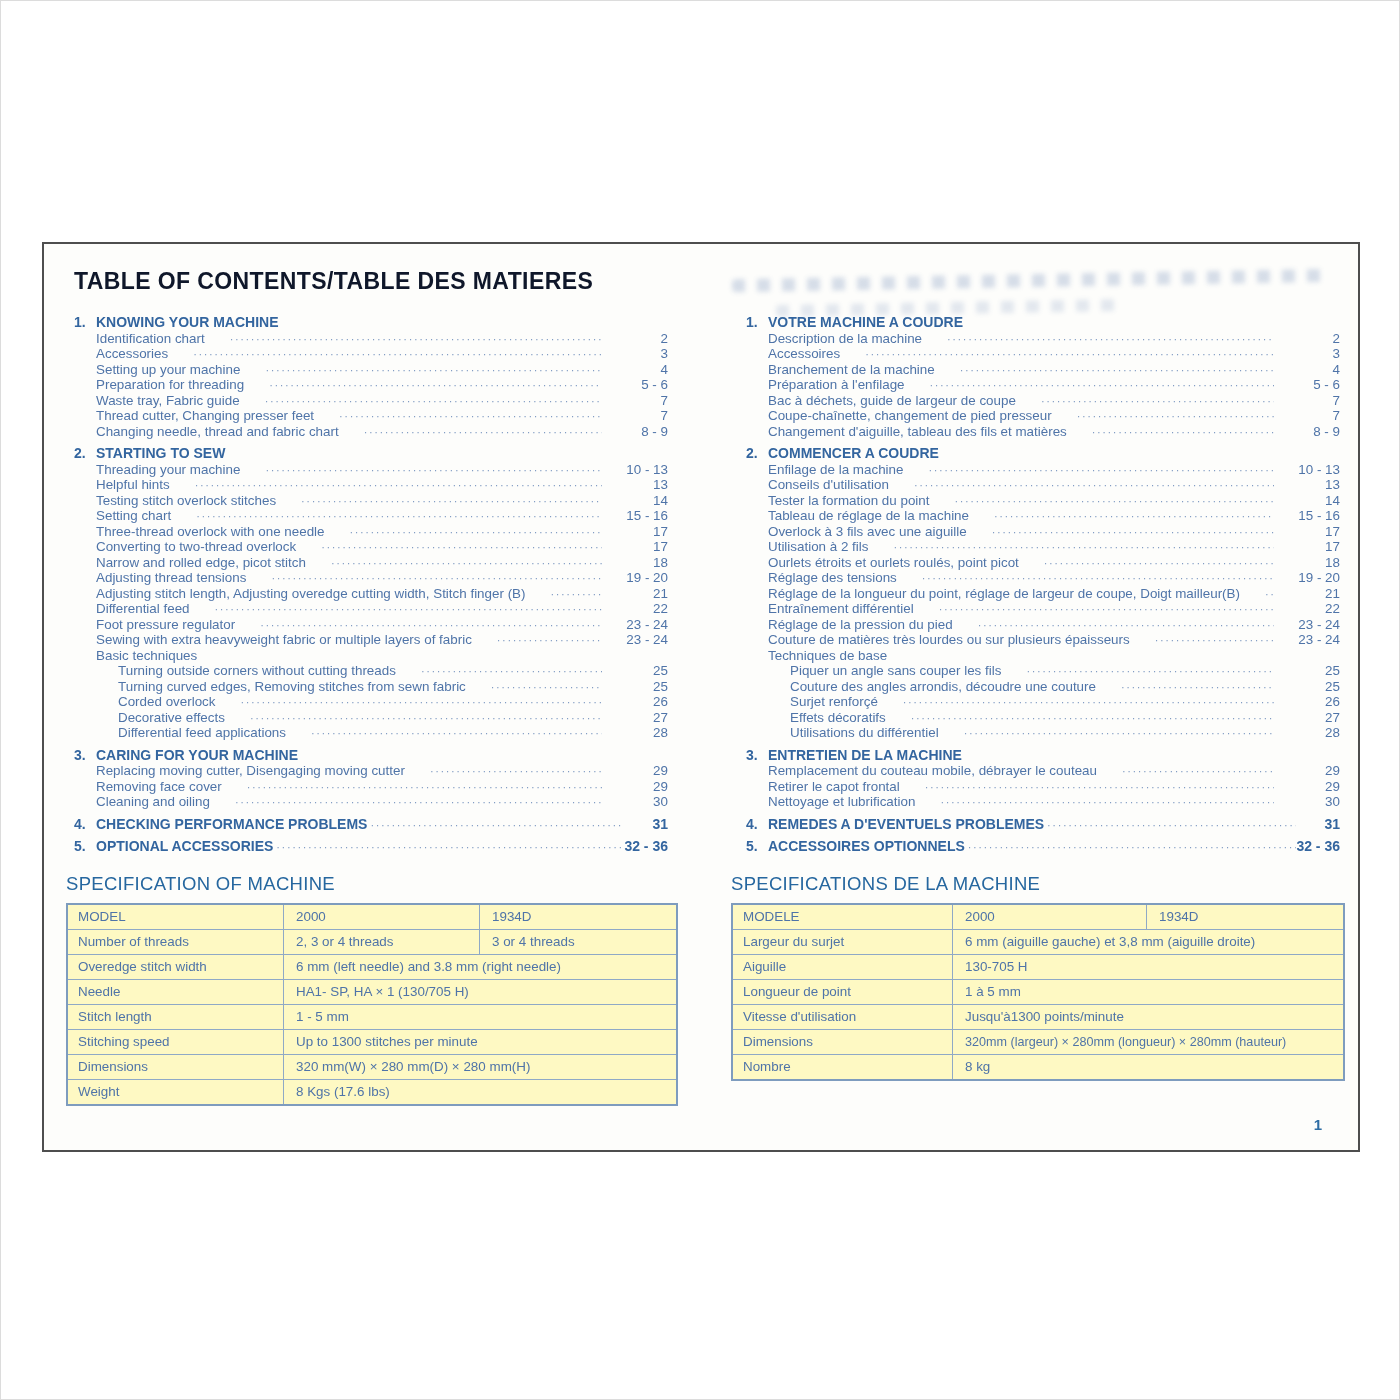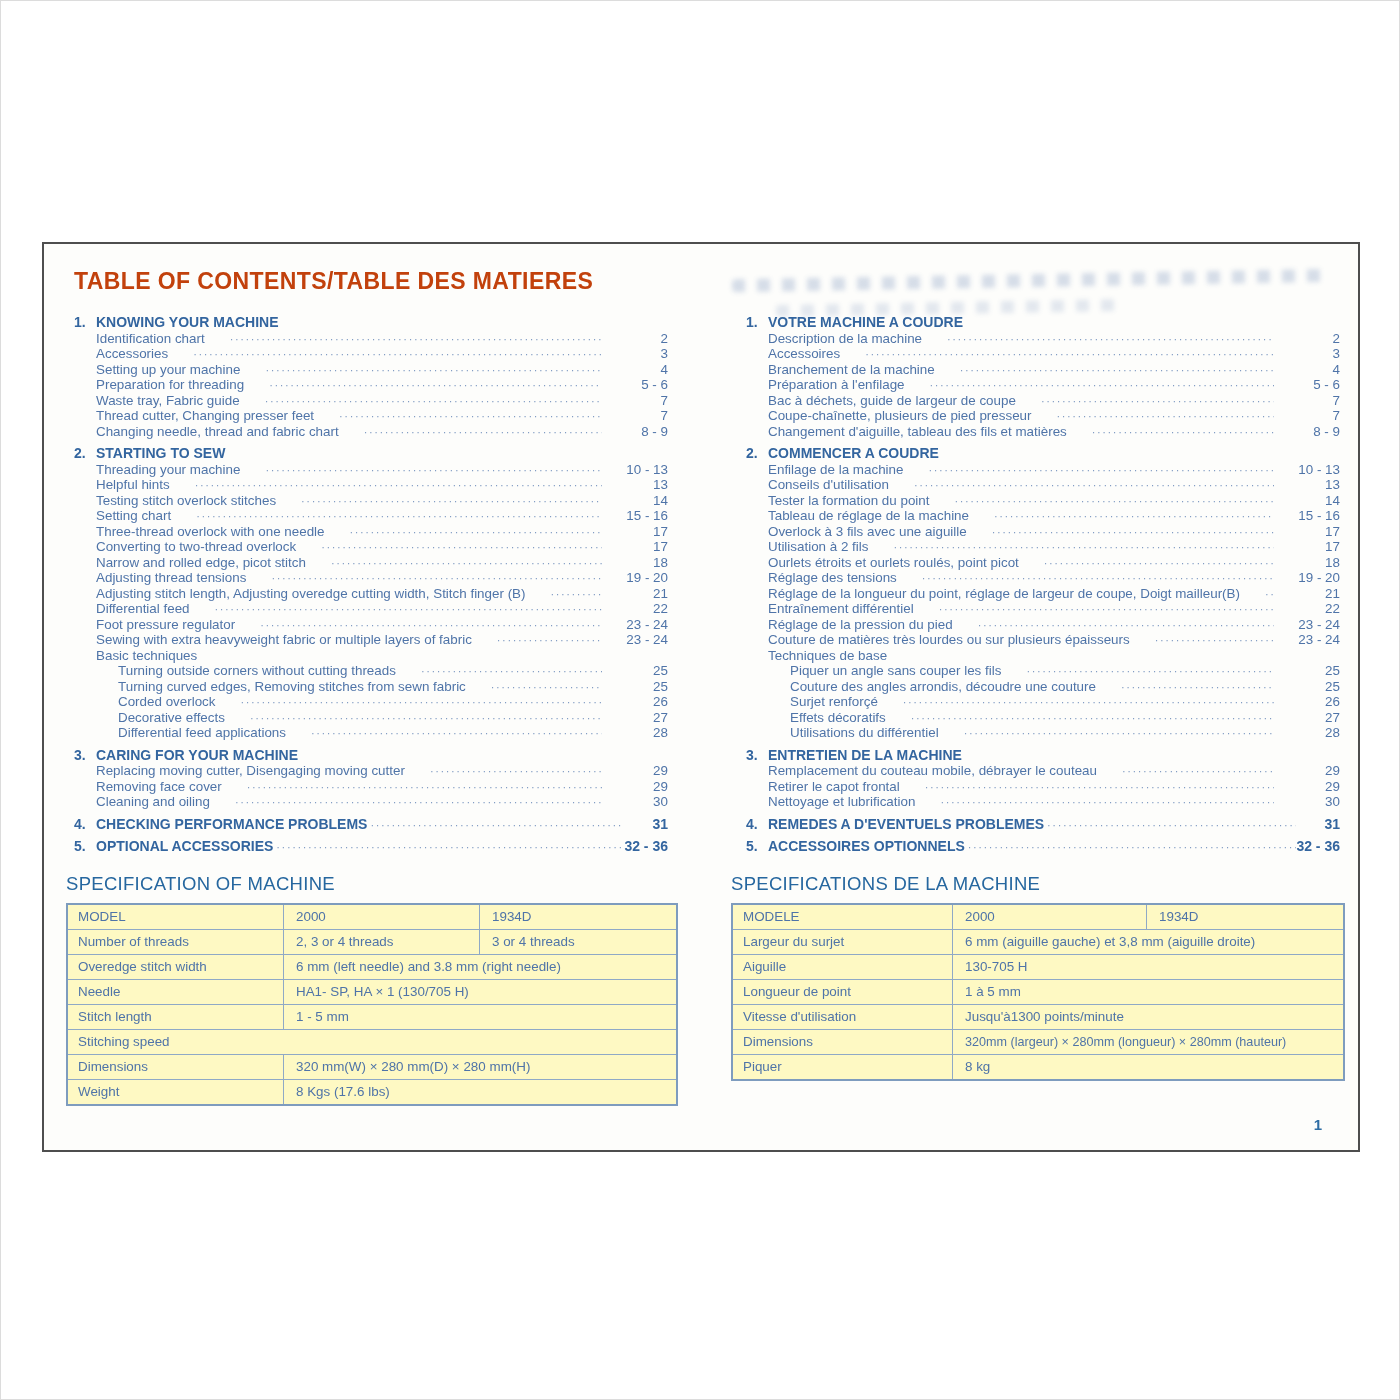--- a/index.html
+++ b/index.html
@@ -11,21 +11,21 @@
   .canvas-frame {
     position:absolute; left:0; top:0; width:1398px; height:1398px;
     border:1px solid #dcdcdc;
   }
   .sheet {
     position:absolute; left:42px; top:242px; width:1314px; height:906px;
     border:2px solid #4e4e4e; background:#fdfdfb;
   }
   .page-title {
     position:absolute; left:30px; top:24px;
-    font-size:23px; font-weight:bold; color:#c2410c; letter-spacing:0.4px;
+    font-size:23px; font-weight:bold; color:#0f172a; letter-spacing:0.4px;
     white-space:nowrap;
   }
   
   .smudge {
     position:absolute; filter:blur(2.5px); opacity:0.45; border-radius:4px;
     background:repeating-linear-gradient(90deg, rgba(95,125,175,0.55) 0 13px, rgba(95,125,175,0) 13px 25px);
     transform:rotate(-1deg);
   }
   .smudge.s1 { left:688px; top:30px; width:600px; height:13px; }
   .smudge.s2 { left:732px; top:58px; width:340px; height:12px; opacity:0.3; }
@@ -289,21 +289,21 @@
         <span class="toc-label">Préparation à l'enfilage</span>
         <span class="toc-dots">····················································································································································································</span>
         <span class="toc-page">5 - 6</span>
       </div>
       <div class="toc-row">
         <span class="toc-label">Bac à déchets, guide de largeur de coupe</span>
         <span class="toc-dots">····················································································································································································</span>
         <span class="toc-page">7</span>
       </div>
       <div class="toc-row">
-        <span class="toc-label">Coupe-chaînette, plusieurs de pied presseur</span>
+        <span class="toc-label">Coupe-chaînette, changement de pied presseur</span>
         <span class="toc-dots">····················································································································································································</span>
         <span class="toc-page">7</span>
       </div>
       <div class="toc-row">
         <span class="toc-label">Changement d'aiguille, tableau des fils et matières</span>
         <span class="toc-dots">····················································································································································································</span>
         <span class="toc-page">8 - 9</span>
       </div>
       <div class="toc-heading">
         <span class="toc-num">2.</span>
@@ -451,20 +451,21 @@
       <div class="spec-row">
         <span class="spec-label">Needle</span>
         <span class="spec-value span">HA1- SP,  HA × 1 (130/705 H)</span>
       </div>
       <div class="spec-row">
         <span class="spec-label">Stitch length</span>
         <span class="spec-value span">1 - 5 mm</span>
       </div>
       <div class="spec-row">
         <span class="spec-label">Stitching speed</span>
+        <span class="spec-value span">Up to 1300 stitches per minute</span>
       </div>
       <div class="spec-row">
         <span class="spec-label">Dimensions</span>
         <span class="spec-value span">320 mm(W) × 280 mm(D) × 280 mm(H)</span>
       </div>
       <div class="spec-row">
         <span class="spec-label">Weight</span>
         <span class="spec-value span">8 Kgs (17.6 lbs)</span>
       </div>
     </div>
@@ -488,20 +489,20 @@
       </div>
       <div class="spec-row">
         <span class="spec-label">Vitesse d'utilisation</span>
         <span class="spec-value span">Jusqu'à1300 points/minute</span>
       </div>
       <div class="spec-row small-paren">
         <span class="spec-label">Dimensions</span>
         <span class="spec-value span">320mm (largeur) × 280mm (longueur) × 280mm (hauteur)</span>
       </div>
       <div class="spec-row">
-        <span class="spec-label">Piquer</span>
+        <span class="spec-label">Nombre</span>
         <span class="spec-value span">8 kg</span>
       </div>
     </div>
 
   <div class="page-num">1</div>
 
 </div>
 
 </body></html>

